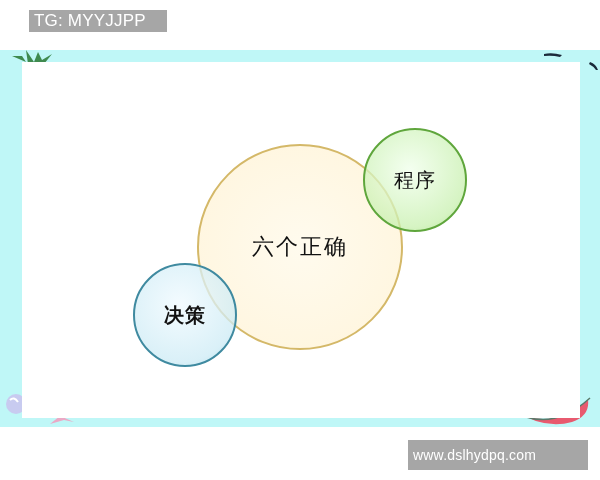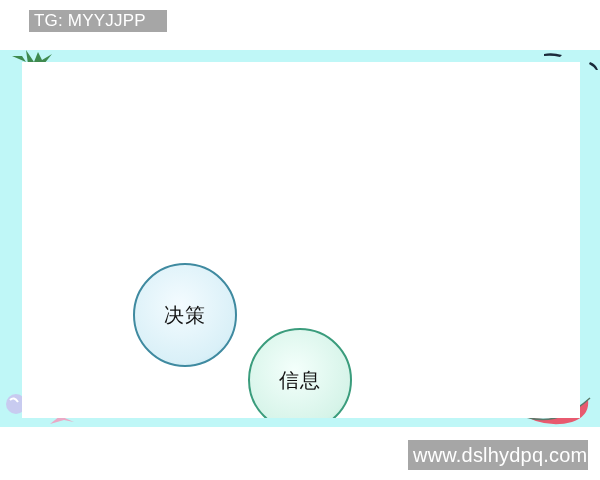--- a/index.html
+++ b/index.html
@@ -8,21 +8,21 @@
       background: #ffffff;
       font-family: "DejaVu Sans", sans-serif;
     }
     .tag {
       position: absolute; background: #a6a6a6; color: #ffffff;
       font-family: "Liberation Sans", sans-serif; font-size: 17px;
       display: flex; align-items: center; padding: 0 5px; box-sizing: border-box;
       letter-spacing: 0.2px;
     }
     .tag-top { left: 10px; top: 10px; width: 138px; height: 22px; margin-left: 19px; }
-    .tag-bottom { left: 408px; top: 440px; width: 180px; height: 30px; font-size: 20px; }
+    .tag-bottom { left: 408px; top: 440px; width: 180px; height: 30px; font-size: 14px; }
     .frame {
       position: absolute; left: 0; top: 50px; width: 600px; height: 377px;
       background: #bff7f7;
     }
     .panel {
       position: absolute; left: 22px; top: 62px; width: 558px; height: 356px;
       background: #ffffff; overflow: hidden;
     }
     .circle {
       position: absolute; border-radius: 50%; box-sizing: border-box;
@@ -44,21 +44,21 @@
     .c-tl {
       background: radial-gradient(circle at 45% 40%, rgba(245,246,255,0.75) 0%, rgba(215,220,245,0.75) 70%, rgba(175,185,235,0.8) 100%);
       border: 2px solid #5a6aa8; z-index: 3;
     }
     .c-tr {
       background: radial-gradient(circle at 45% 40%, rgba(240,255,235,0.75) 0%, rgba(200,240,175,0.75) 70%, rgba(160,220,120,0.8) 100%);
       border: 2px solid #5fa63c; z-index: 3;
     }
     .c-bl {
       background: radial-gradient(circle at 45% 40%, rgba(240,250,255,0.75) 0%, rgba(205,235,245,0.75) 70%, rgba(160,215,230,0.8) 100%);
-      border: 2px solid #3f8aa0; z-index: 3;
+      border: 2px solid #3f8aa0; z-index: 3; font-weight: bold;
     }
     .c-br {
       background: radial-gradient(circle at 45% 40%, rgba(240,255,240,0.75) 0%, rgba(200,240,205,0.75) 70%, rgba(150,220,160,0.8) 100%);
       border: 2px solid #3d9a4e; z-index: 3;
     }
     .c-bottom {
       background: radial-gradient(circle at 45% 40%, rgba(240,255,250,0.75) 0%, rgba(200,240,225,0.75) 70%, rgba(150,220,190,0.8) 100%);
       border: 2px solid #3a9c7c; z-index: 3;
     }
     .deco { position: absolute; }
@@ -88,23 +88,26 @@
     <path d="M48 36 L58 28 L72 34 L62 32 Z" fill="#f0a0c0" opacity="0.9"></path>
   </svg>
 
   <svg class="deco" style="left:500px; top:338px;" width="96" height="40" viewBox="0 0 96 40">
     <path d="M14 22 Q50 44 88 12 Q90 28 72 34 Q44 42 14 22 Z" fill="#e85a6f"></path>
     <path d="M12 22 Q50 46 90 10" stroke="#5a7a6a" stroke-width="1.5" fill="none"></path>
   </svg>
 </div>
 
 <div class="panel">
+  <div class="circle center" style="left:175px; top:82px;">
+    <span>六个正确</span>
+  </div>
+  <div class="circle small c-tr" style="left:341px; top:66px;">
+    <span>程序</span>
+  </div>
   <div class="circle small c-bl" style="left:111px; top:201px;">
     <span>决策</span>
-  </div>
-  <div class="circle small c-bottom" style="left:226px; top:266px;">
-    <span>信息</span>
   </div>
 </div>
 
 <div class="tag tag-bottom">
   <span>www.dslhydpq.com</span>
 </div>
 
 </body></html>

